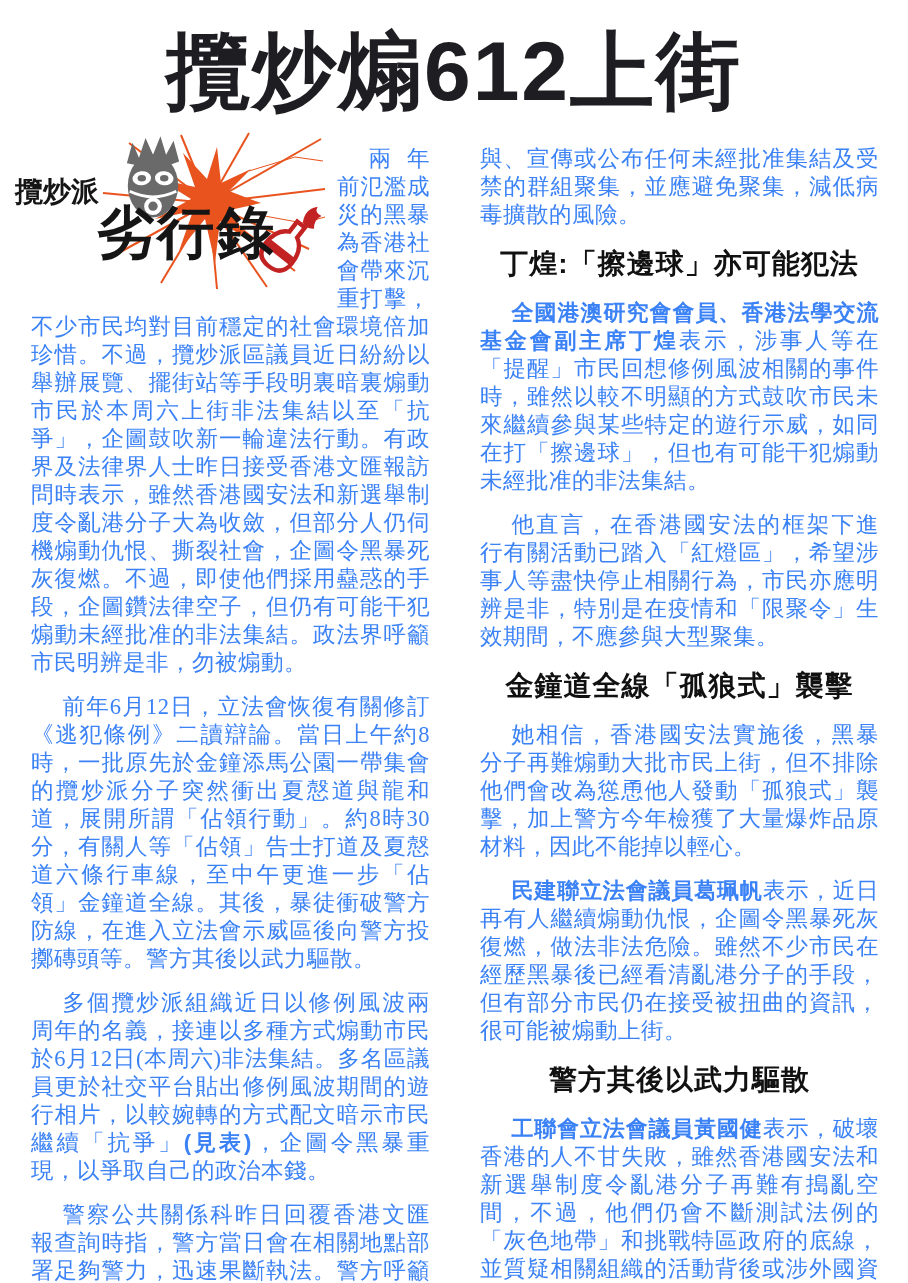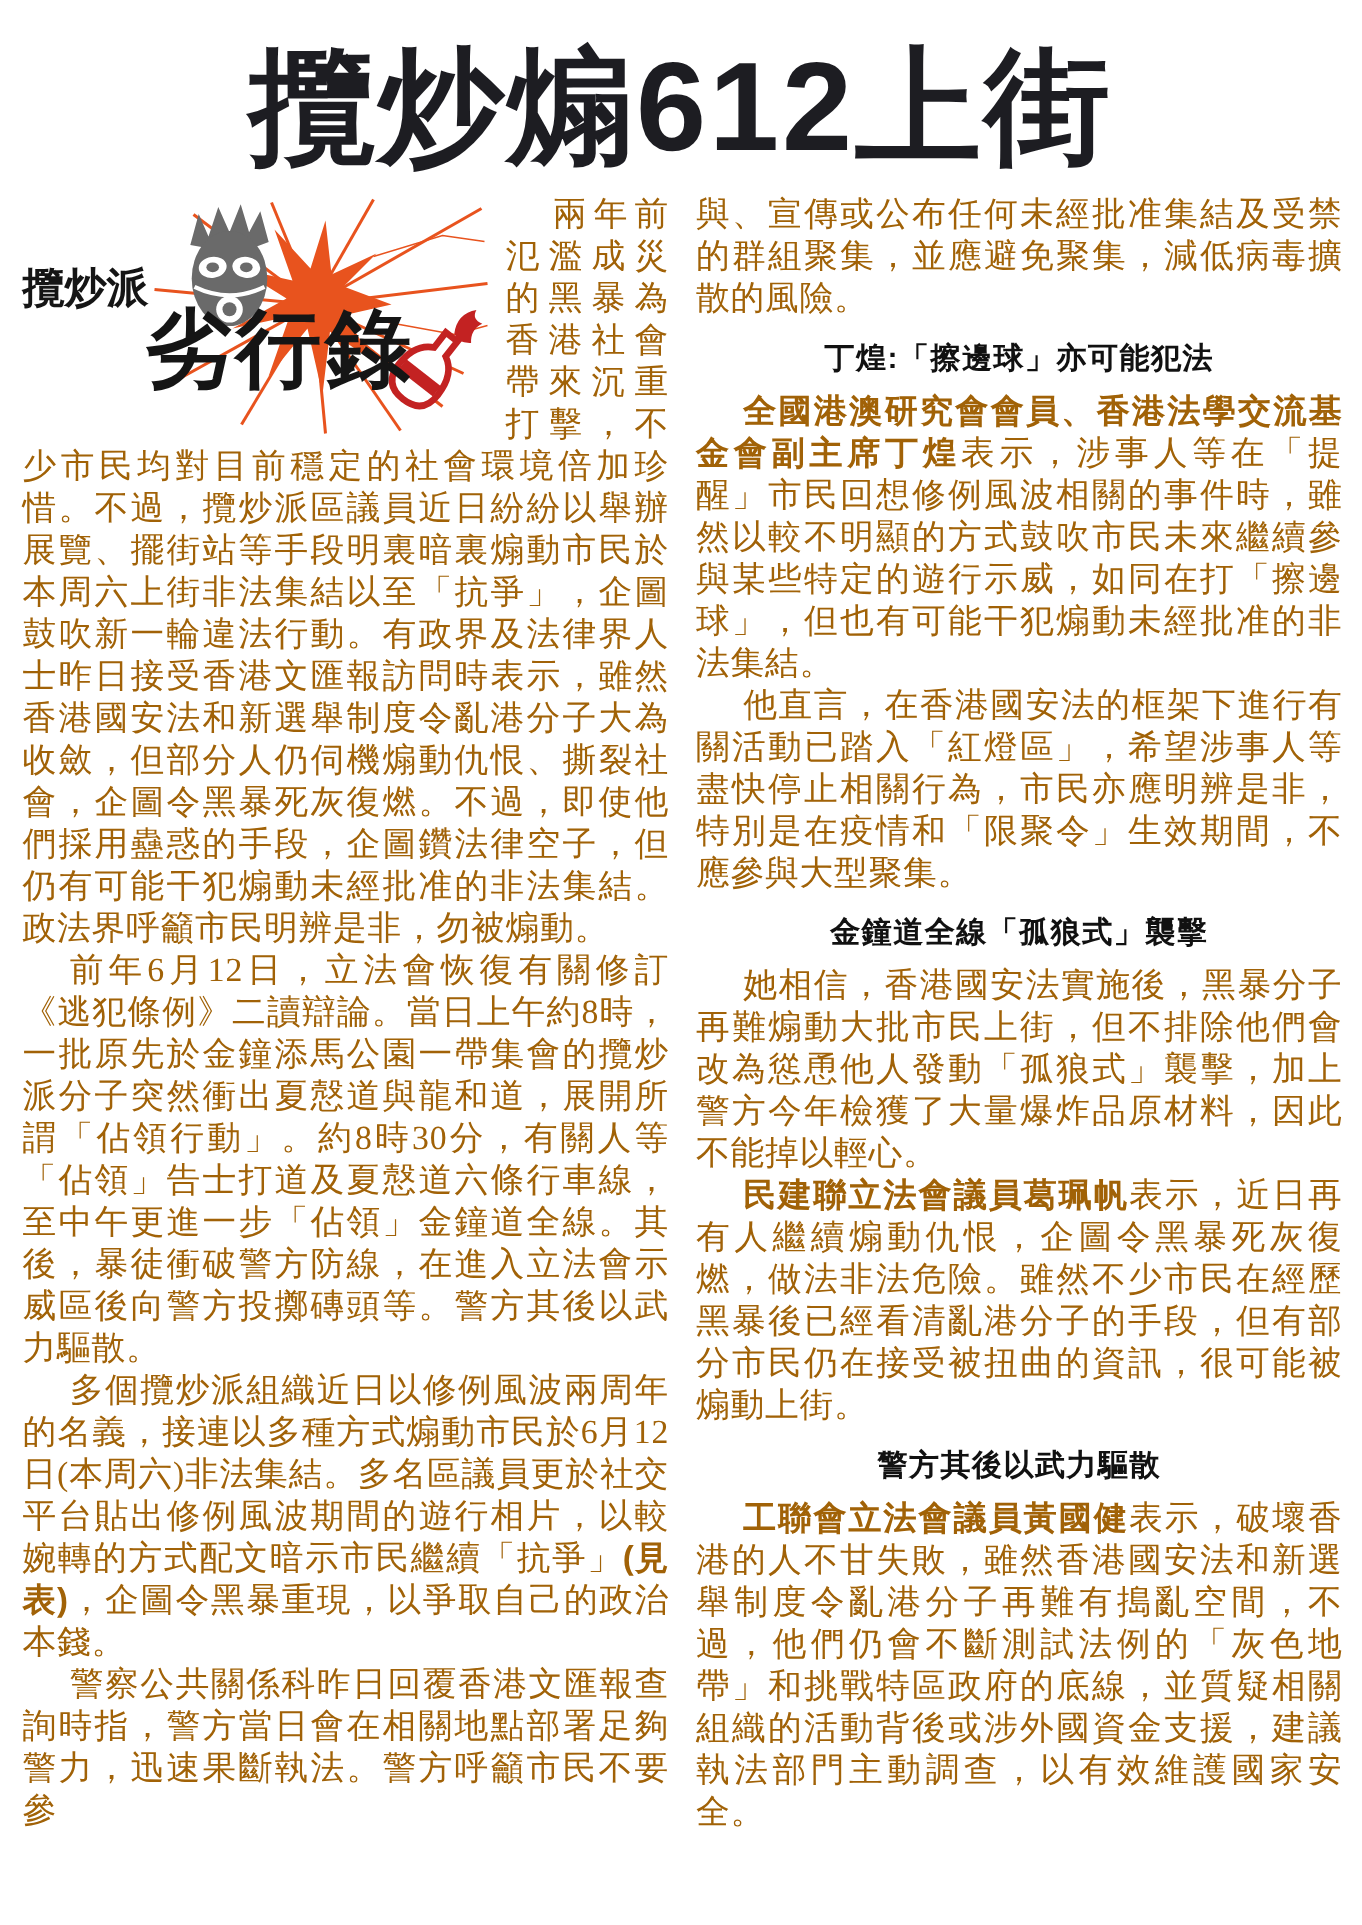--- a/index.html
+++ b/index.html
@@ -16,27 +16,27 @@
   }
   .headline-line1 { font-size:84px; line-height:1.08; letter-spacing:2px; }
   .headline-line2 { font-size:84px; line-height:1.12; letter-spacing:5px; }
   
   .columns { display:flex; gap:18px; padding:12px 13px 0 15px; }
   .col { flex:1; min-width:0; }
   p.body {
     font-family:"Liberation Serif","DejaVu Serif",serif;
     font-size:22.5px; line-height:28px; letter-spacing:0.5px;
     text-align:justify; text-justify:inter-character;
-    color:#a16207; text-indent:1.4em; margin:0;
+    color:#3b82f6; text-indent:1.4em; margin:16px;
   }
   p.cont { text-indent:0; }
   .bold-lead { font-weight:700; font-family:"Liberation Sans","DejaVu Sans",sans-serif; font-size:22px; }
   h2.sec {
     font-family:"Liberation Sans","DejaVu Sans",sans-serif;
-    font-weight:900; font-size:20px; letter-spacing:1px;
+    font-weight:900; font-size:28px; letter-spacing:1px;
     text-align:center; color:#111; margin:12px 0 8px;
   }
   
   .graphic {
     float:left; width:312px; height:160px; position:relative;
     margin:2px 10px 4px 0;
   }
   .graphic svg { position:absolute; }
   .splat { left:84px; top:0; }
   .mask  { left:96px; top:2px; }

